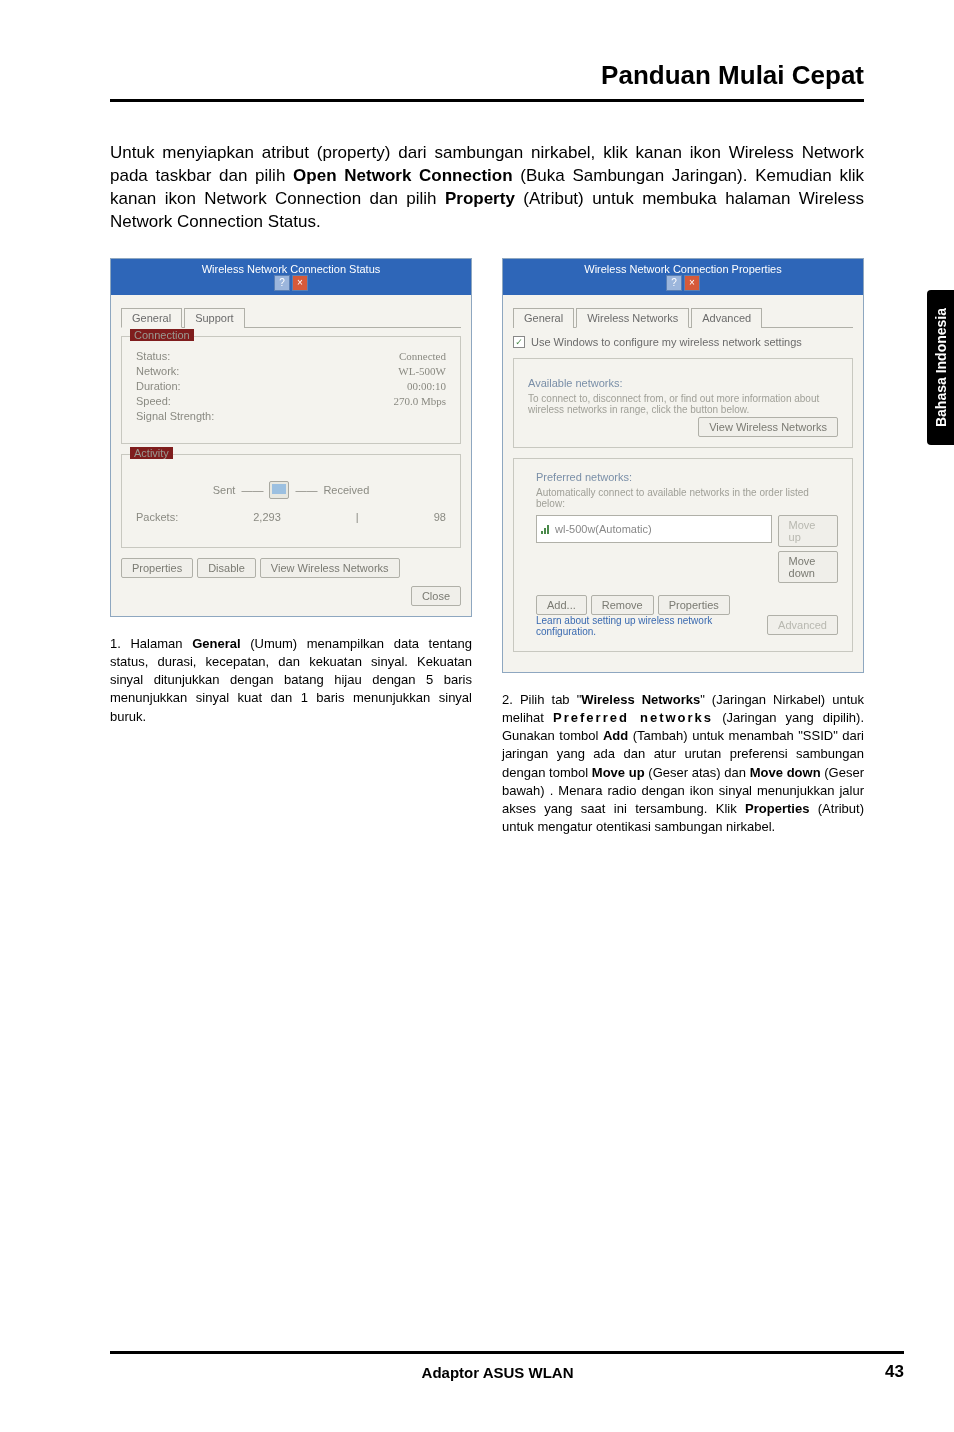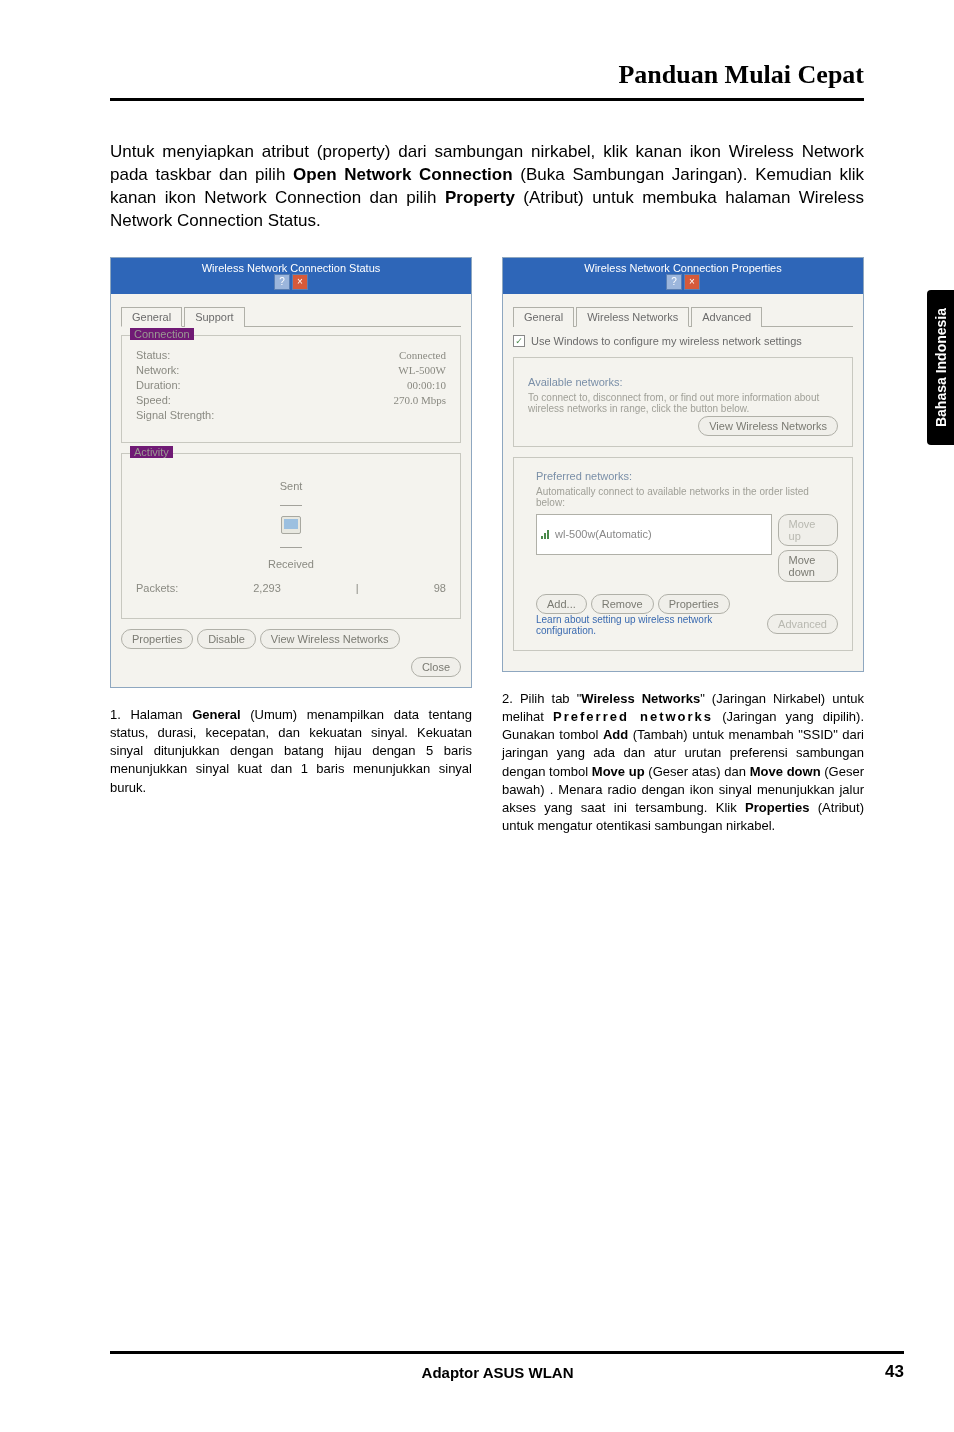--- a/index.html
+++ b/index.html
@@ -1,59 +1,59 @@
 <!DOCTYPE html>
 <html><head>
 <meta charset="utf-8">
 <style>
   * { box-sizing: border-box; margin: 0; padding: 0; }
   body { width: 954px; height: 1432px; font-family: Arial, sans-serif; background: #fff; position: relative; }
   .page { padding: 60px 90px 0 110px; }
-  .title { font-size: 26px; font-weight: bold; text-align: right; margin-bottom: 8px; font-family: Liberation Serif, serif; }
+  .title { font-size: 26px; font-weight: bold; text-align: right; margin-bottom: 8px; }
   .title-rule { border: none; border-top: 3px solid #000; margin-bottom: 40px; }
   .intro { font-size: 17px; line-height: 1.35; text-align: justify; margin-bottom: 24px; }
   .intro .b { font-weight: bold; }
   .columns { display: flex; gap: 30px; margin-bottom: 20px; }
   .col { flex: 1; }
   .dialog { border: 1px solid #8ea7c0; background: #ebf0f4; font-size: 11px; color: #6b6b6b; }
   .dlg-title { background: #2e66b8; color: #fff; padding: 4px 8px; display: flex; justify-content: space-between; align-items: center; flex-direction: column; }
   .dlg-title .btns { display: flex; gap: 2px; }
   .dlg-title .btn-sq { width: 16px; height: 16px; background: #9cb6dc; border: 1px solid #5a7fb3; display: flex; align-items: center; justify-content: center; font-size: 10px; }
   .dlg-title .btn-close { background: #d65a3a; color: #fff; }
   .dlg-body { background: #f4f3ee; padding: 8px 10px 10px; }
   .tabs { display: flex; border-bottom: 1px solid #b0b0a8; margin: 4px 0 8px; font-size: 11px; }
   .tab { padding: 3px 10px; border: 1px solid #b0b0a8; border-bottom: none; background: #f4f3ee; position: relative; top: 1px; margin-right: 2px; }
   .tab.active { background: #f4f3ee; border-bottom: 1px solid #f4f3ee; }
   .fieldset { border: 1px solid #c8c8c0; padding: 10px 14px 14px; margin-bottom: 10px; position: relative; }
-  .fieldset .legend { position: absolute; top: -8px; left: 8px; background: #701a75; padding: 0 4px; color: #9a9a92; font-size: 11px; }
+  .fieldset .legend { position: absolute; top: -8px; left: 8px; background: #7f1d1d; padding: 0 4px; color: #9a9a92; font-size: 11px; }
   .row { display: flex; justify-content: space-between; margin: 3px 0; }
   .row .lab { color: #8a8a82; }
   .row .val { color: #8a8a82; font-family: Liberation Serif, serif; }
   .signal-bars { display: flex; gap: 2px; align-items: flex-end; height: 14px; margin-top: 2px; }
   .activity { text-align: center; padding: 10px 0; color: #8a8a82; }
-  .activity .iconrow { display: flex; justify-content: center; align-items: center; gap: 6px; margin: 6px 0; flex-direction: column; }
+  .activity .iconrow { display: flex; justify-content: center; align-items: center; gap: 6px; margin: 6px 0; }
   .comp-icon { width: 20px; height: 18px; background: #e8e8e0; border: 1px solid #a8a8a0; border-radius: 2px; position: relative; }
   .comp-icon::after { content: ""; position: absolute; top: 2px; left: 2px; right: 2px; height: 10px; background: #9cc0e0; }
   .packets { display: flex; justify-content: space-between; margin-top: 12px; }
   .btn-row { display: flex; gap: 4px; margin-top: 10px; }
-  .win-btn { background: #f0efea; border: 1px solid #b0b0a8; padding: 3px 10px; font-size: 11px; color: #7a7a72; border-radius: 10px; }
+  .win-btn { background: #f0efea; border: 1px solid #b0b0a8; padding: 3px 10px; font-size: 11px; color: #7a7a72; border-radius: 2px; }
   .win-btn.disabled { color: #b8b8b0; }
   .win-btn-row-right { display: flex; justify-content: flex-end; gap: 4px; margin-top: 8px; }
   .caption { font-size: 13px; line-height: 1.4; text-align: justify; }
   .caption .b { font-weight: bold; }
   .sidebar-tab { position: absolute; right: -1px; top: 290px; background: #000; color: #fff; padding: 18px 6px; font-size: 14px; font-weight: bold; writing-mode: vertical-rl; transform: rotate(180deg); border-radius: 0 4px 4px 0; }
   .footer { position: absolute; bottom: 50px; left: 110px; right: 50px; }
   .footer-rule { border: none; border-top: 3px solid #000; margin-bottom: 8px; }
   .footer-row { display: flex; justify-content: space-between; align-items: center; font-size: 15px; font-weight: bold; }
   .footer-row .pnum { font-size: 17px; }
   .checkbox { display: flex; align-items: flex-start; gap: 6px; font-size: 11px; color: #6b6b6b; margin-bottom: 10px; }
   .chk { width: 12px; height: 12px; border: 1px solid #888; background: #fff; display: flex; align-items: center; justify-content: center; font-size: 9px; color: #4a8a4a; flex-shrink: 0; }
   .subhead { color: #7a8fa8; font-size: 11px; margin: 6px 0 4px; }
   .help-text { color: #a0a098; font-size: 10px; margin-bottom: 6px; }
-  .listbox { border: 1px solid #b0b0a8; background: #fff; width: 100%; height: 41px; padding: 4px; display: flex; align-items: center; color: #888; margin-bottom: 4px; }
+  .listbox { border: 1px solid #b0b0a8; background: #fff; width: 100%; height: 28px; padding: 4px; display: flex; align-items: center; color: #888; margin-bottom: 4px; }
   .list-item { display: flex; align-items: center; gap: 4px; }
   .sig-icon { width: 10px; height: 10px; display: inline-flex; align-items: flex-end; gap: 1px; }
   .sig-icon span { width: 2px; background: #4a8a4a; display: block; }
   .updown { display: flex; flex-direction: column; gap: 4px; margin-left: 6px; }
   .list-row { display: flex; align-items: flex-start; }
   .link { color: #3a6ab0; }
   .flex-between { display: flex; justify-content: space-between; align-items: flex-start; }
   .spaced-word { letter-spacing: 2px; }
 </style>
 </head>

